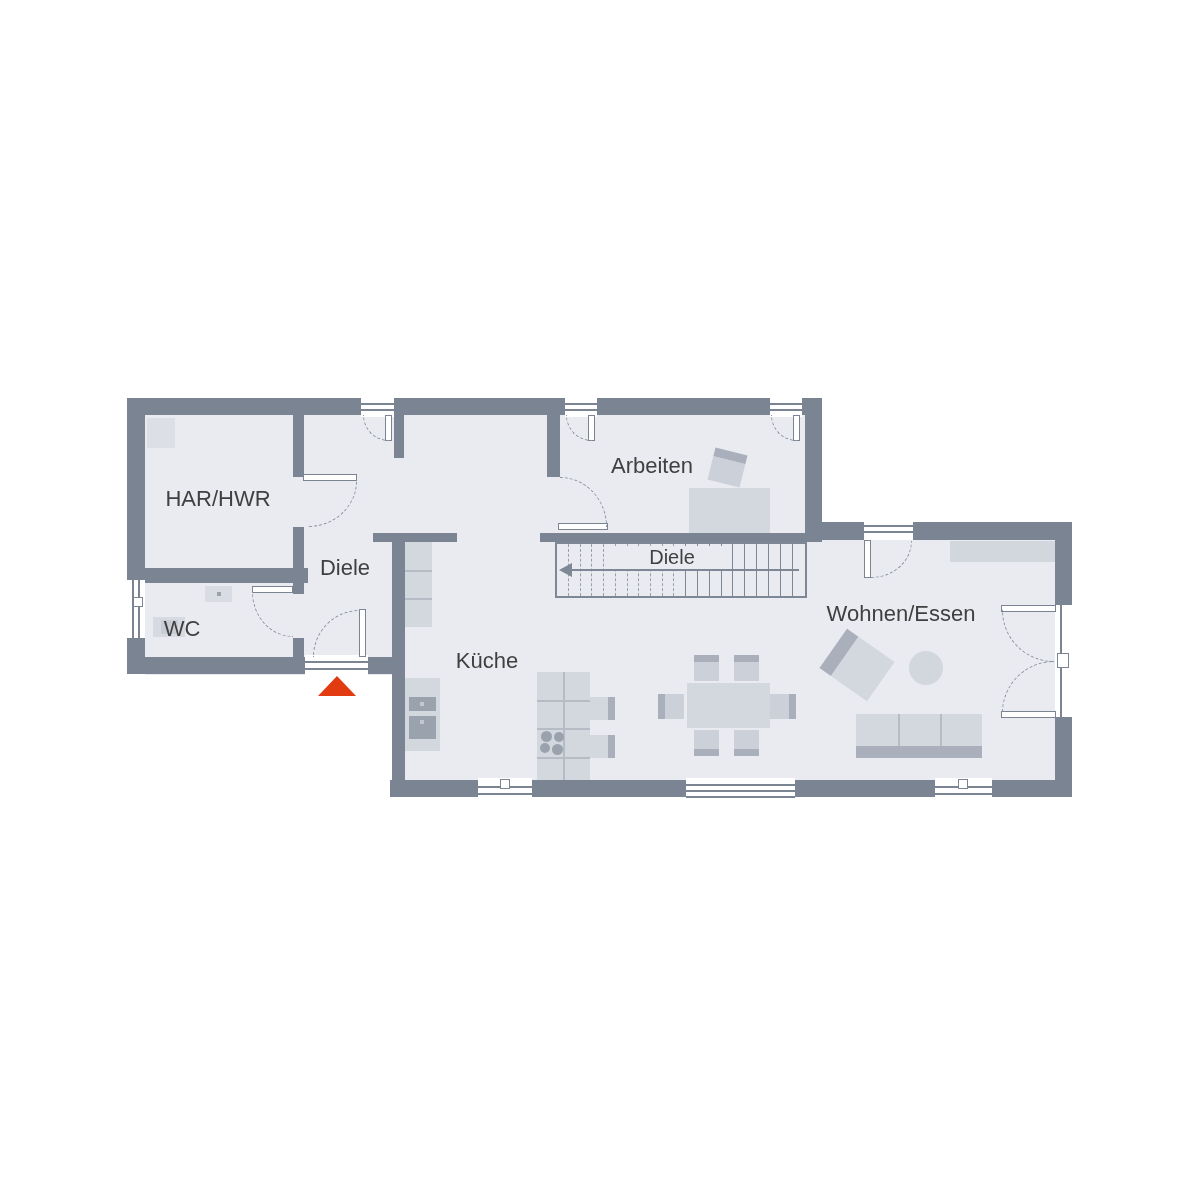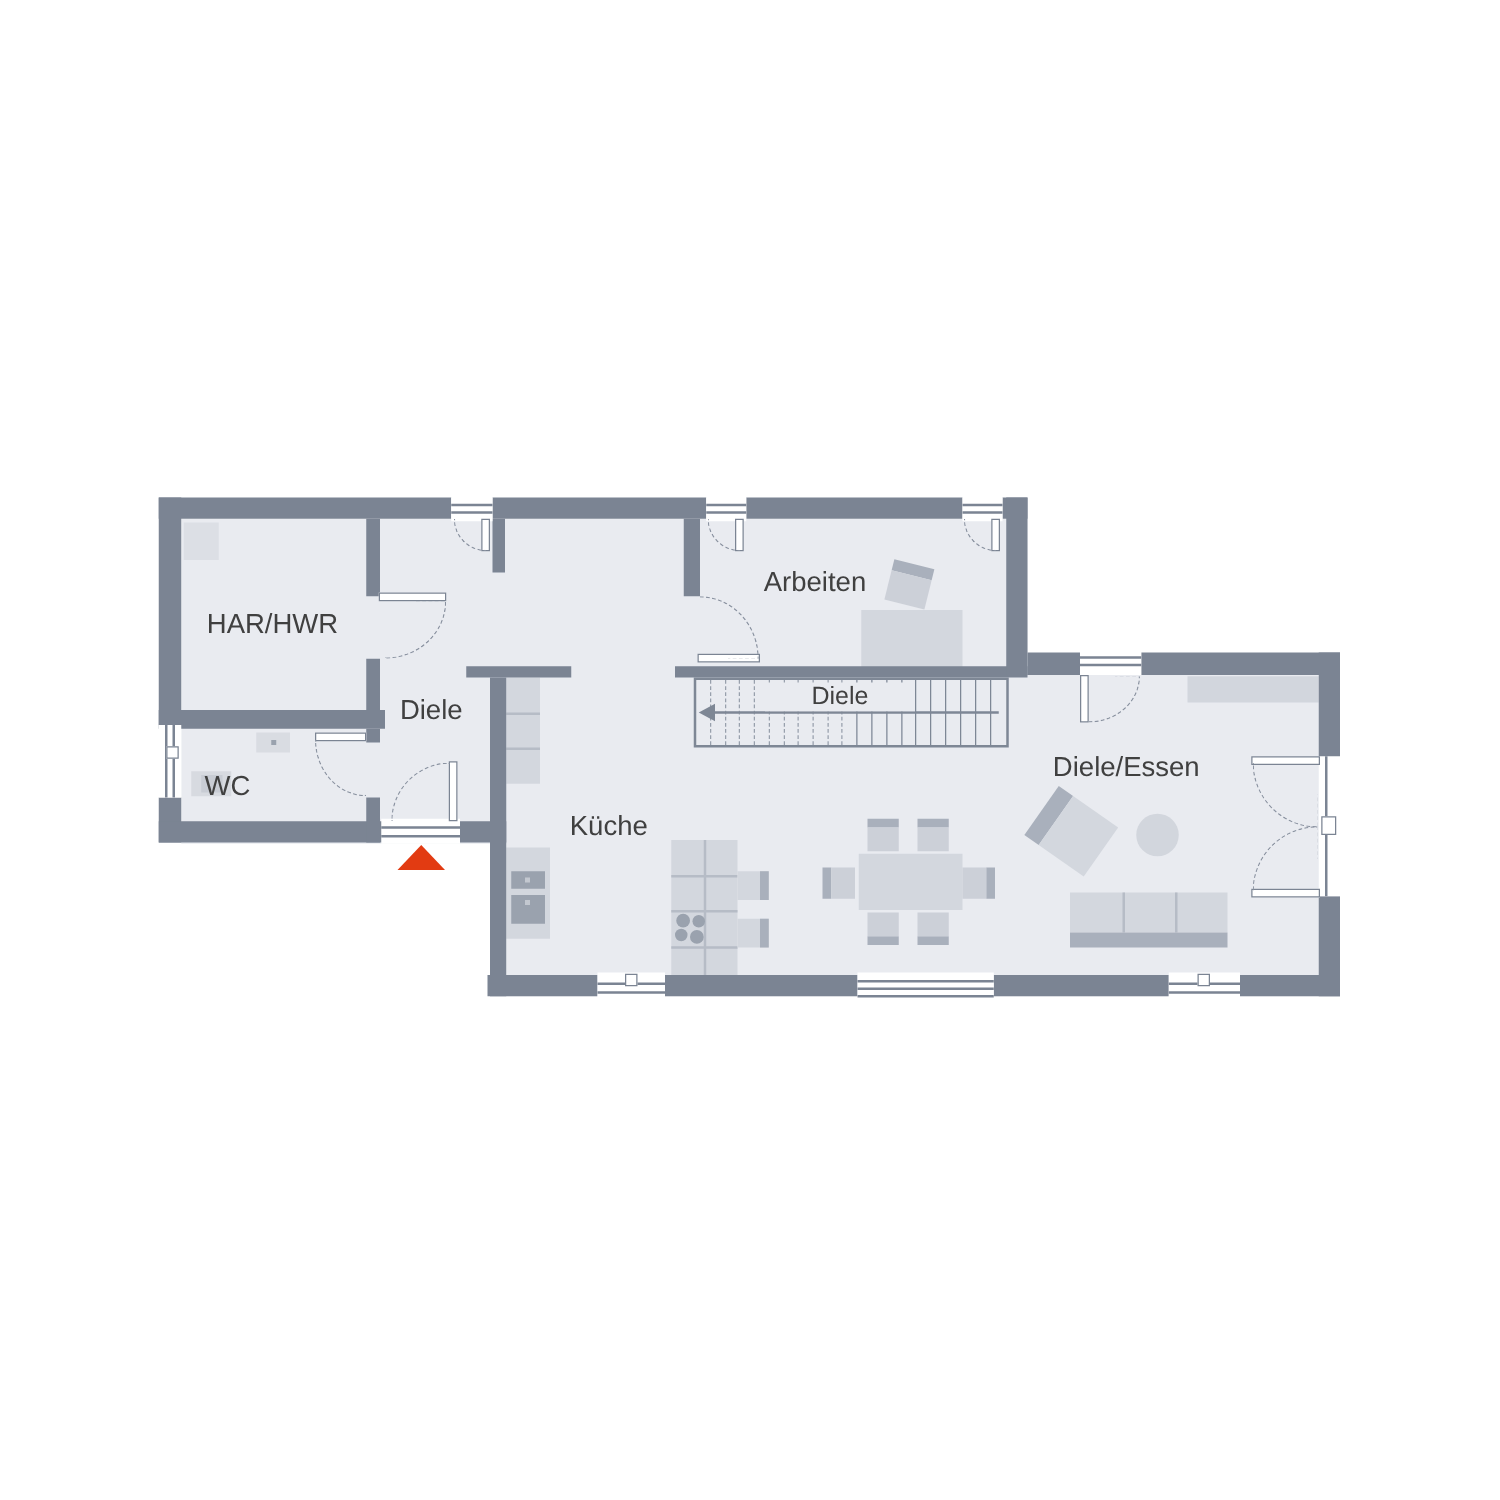--- a/index.html
+++ b/index.html
@@ -257,15 +257,15 @@
       <div class="h" style="top:15px;"></div>
   </div>
   <div class="handle" style="left:958px;top:779px;width:10px;height:10px;"></div>
 
   <div class="lbl" style="left:138px;top:486px;width:160px;">HAR/HWR</div>
   <div class="lbl" style="left:147px;top:616px;width:70px;">WC</div>
   <div class="lbl" style="left:305px;top:555px;width:80px;">Diele</div>
   <div class="lbl" style="left:582px;top:453px;width:140px;">Arbeiten</div>
   <div class="lbl" style="left:612px;top:546px;width:120px;font-size:20px;background:#e9ebf0;">Diele</div>
   <div class="lbl" style="left:427px;top:648px;width:120px;">Küche</div>
-  <div class="lbl" style="left:811px;top:601px;width:180px;">Diele/Essen</div>
+  <div class="lbl" style="left:811px;top:601px;width:180px;">Wohnen/Essen</div>
 
 </div>
 
 </body></html>

